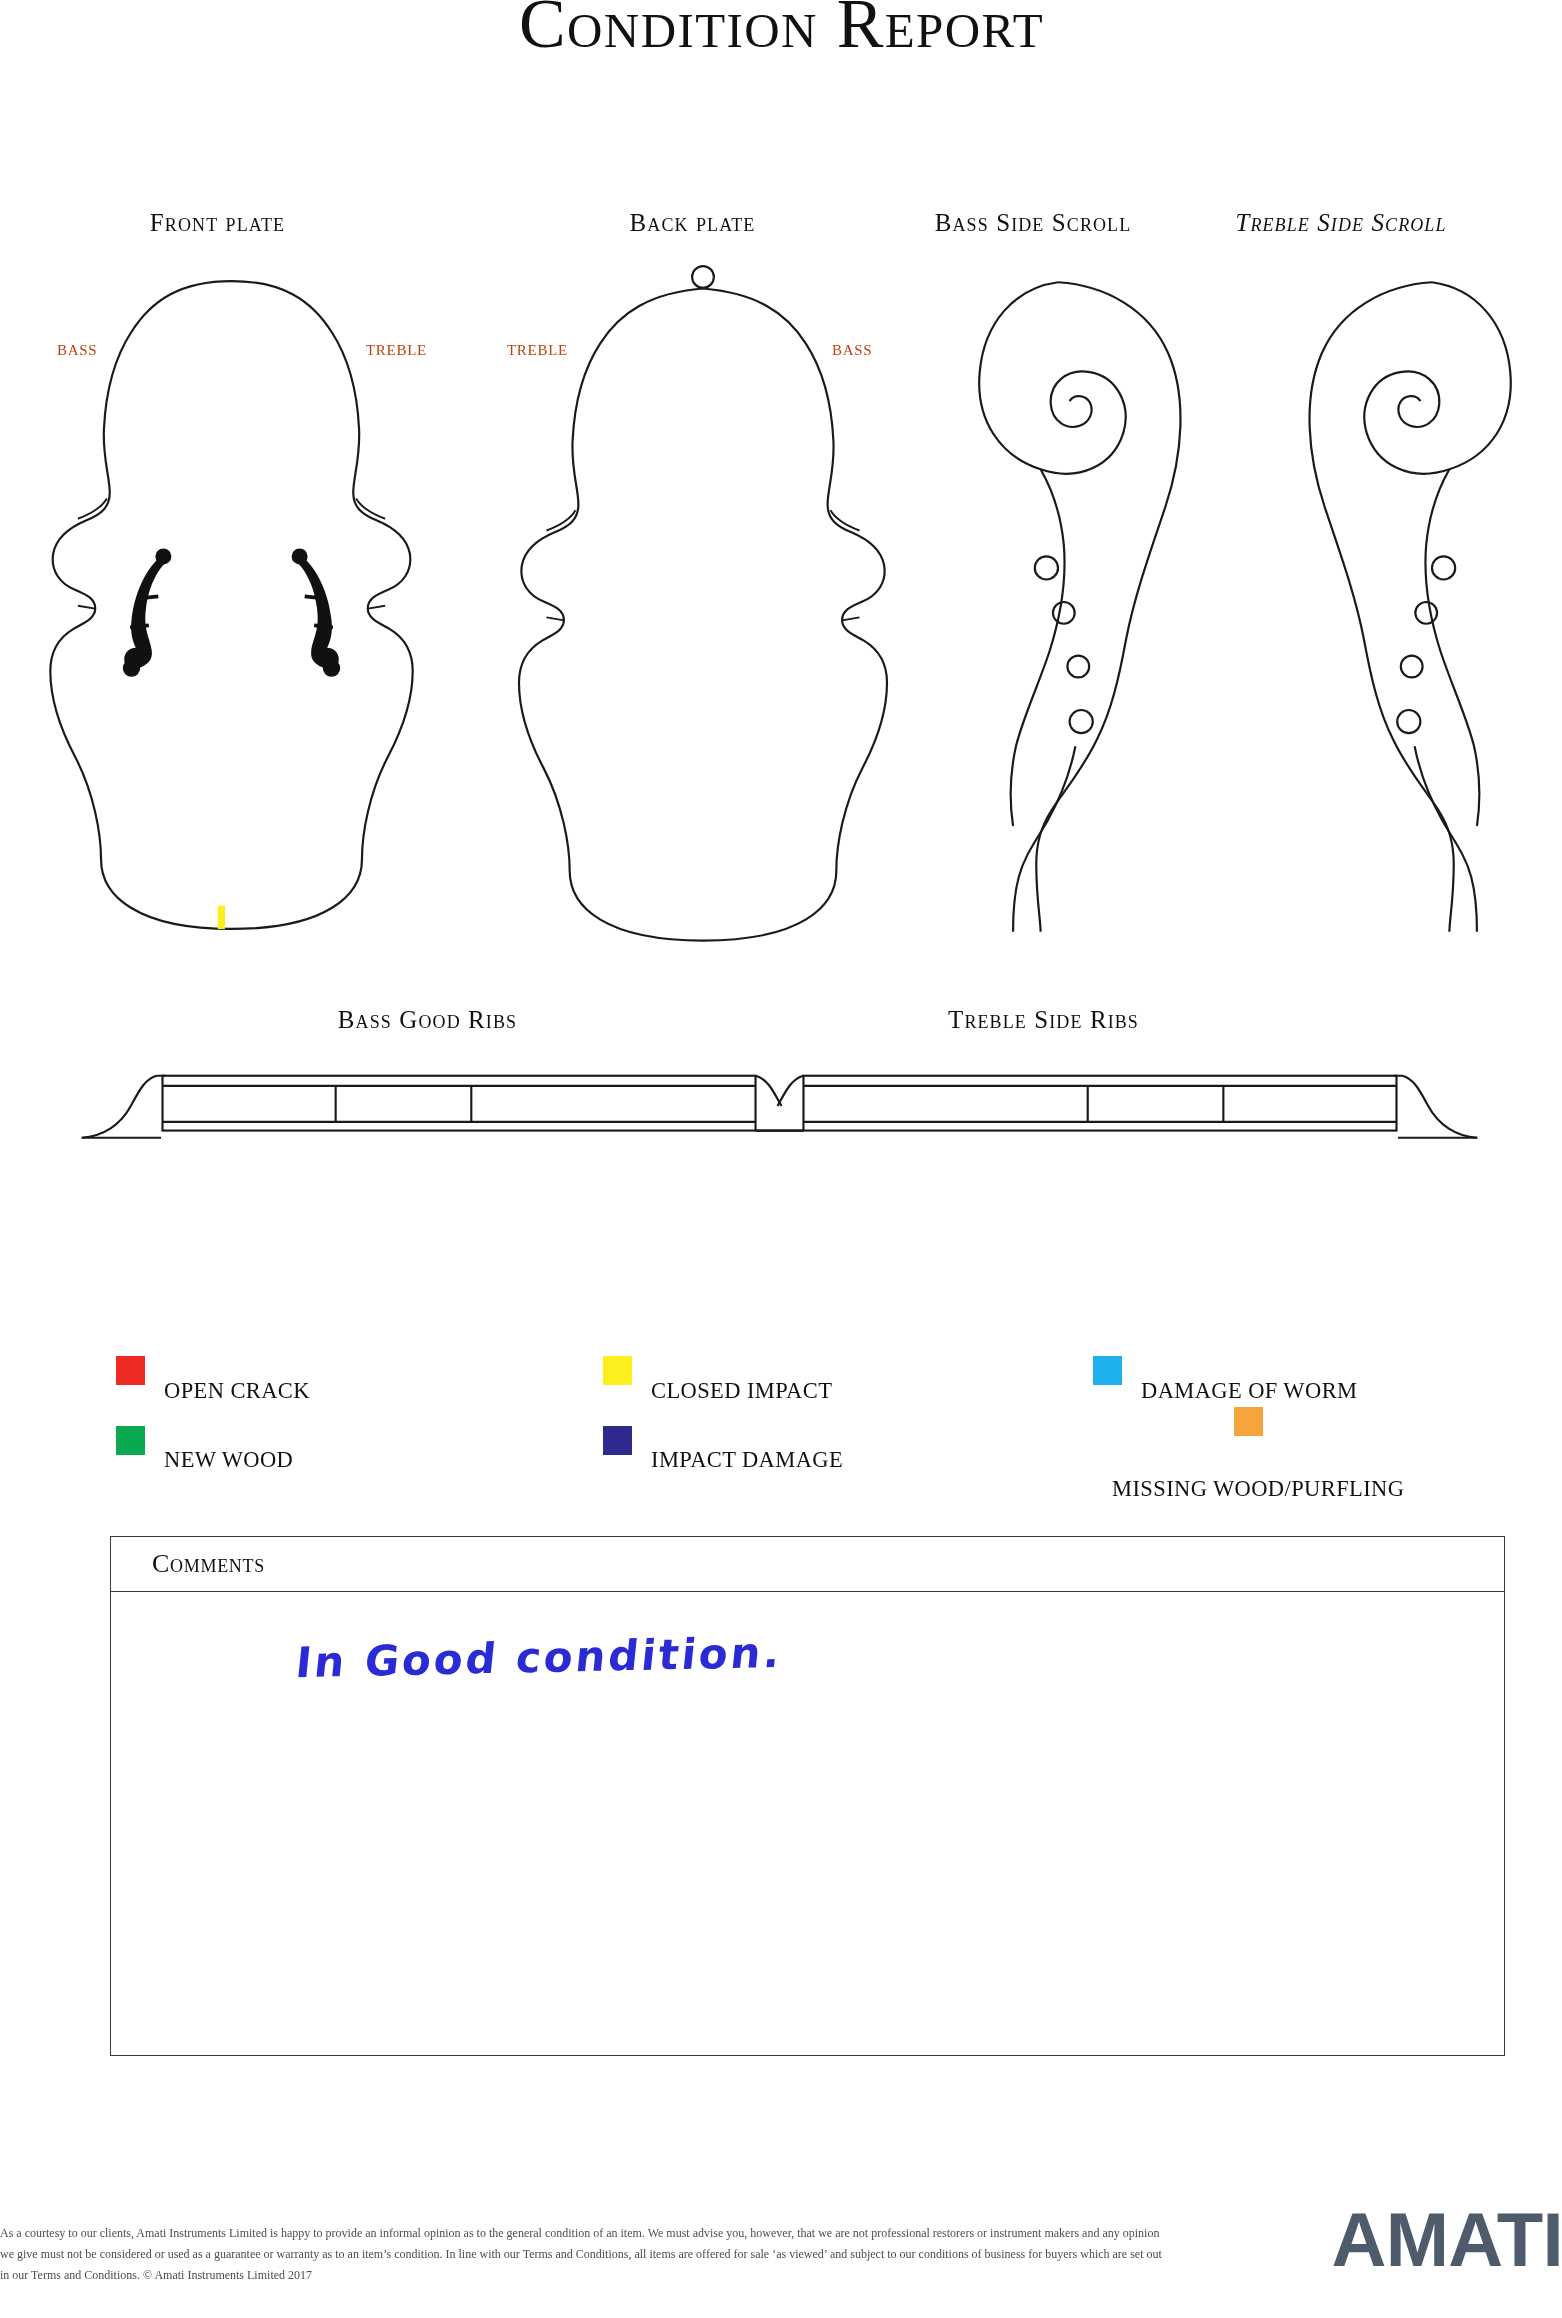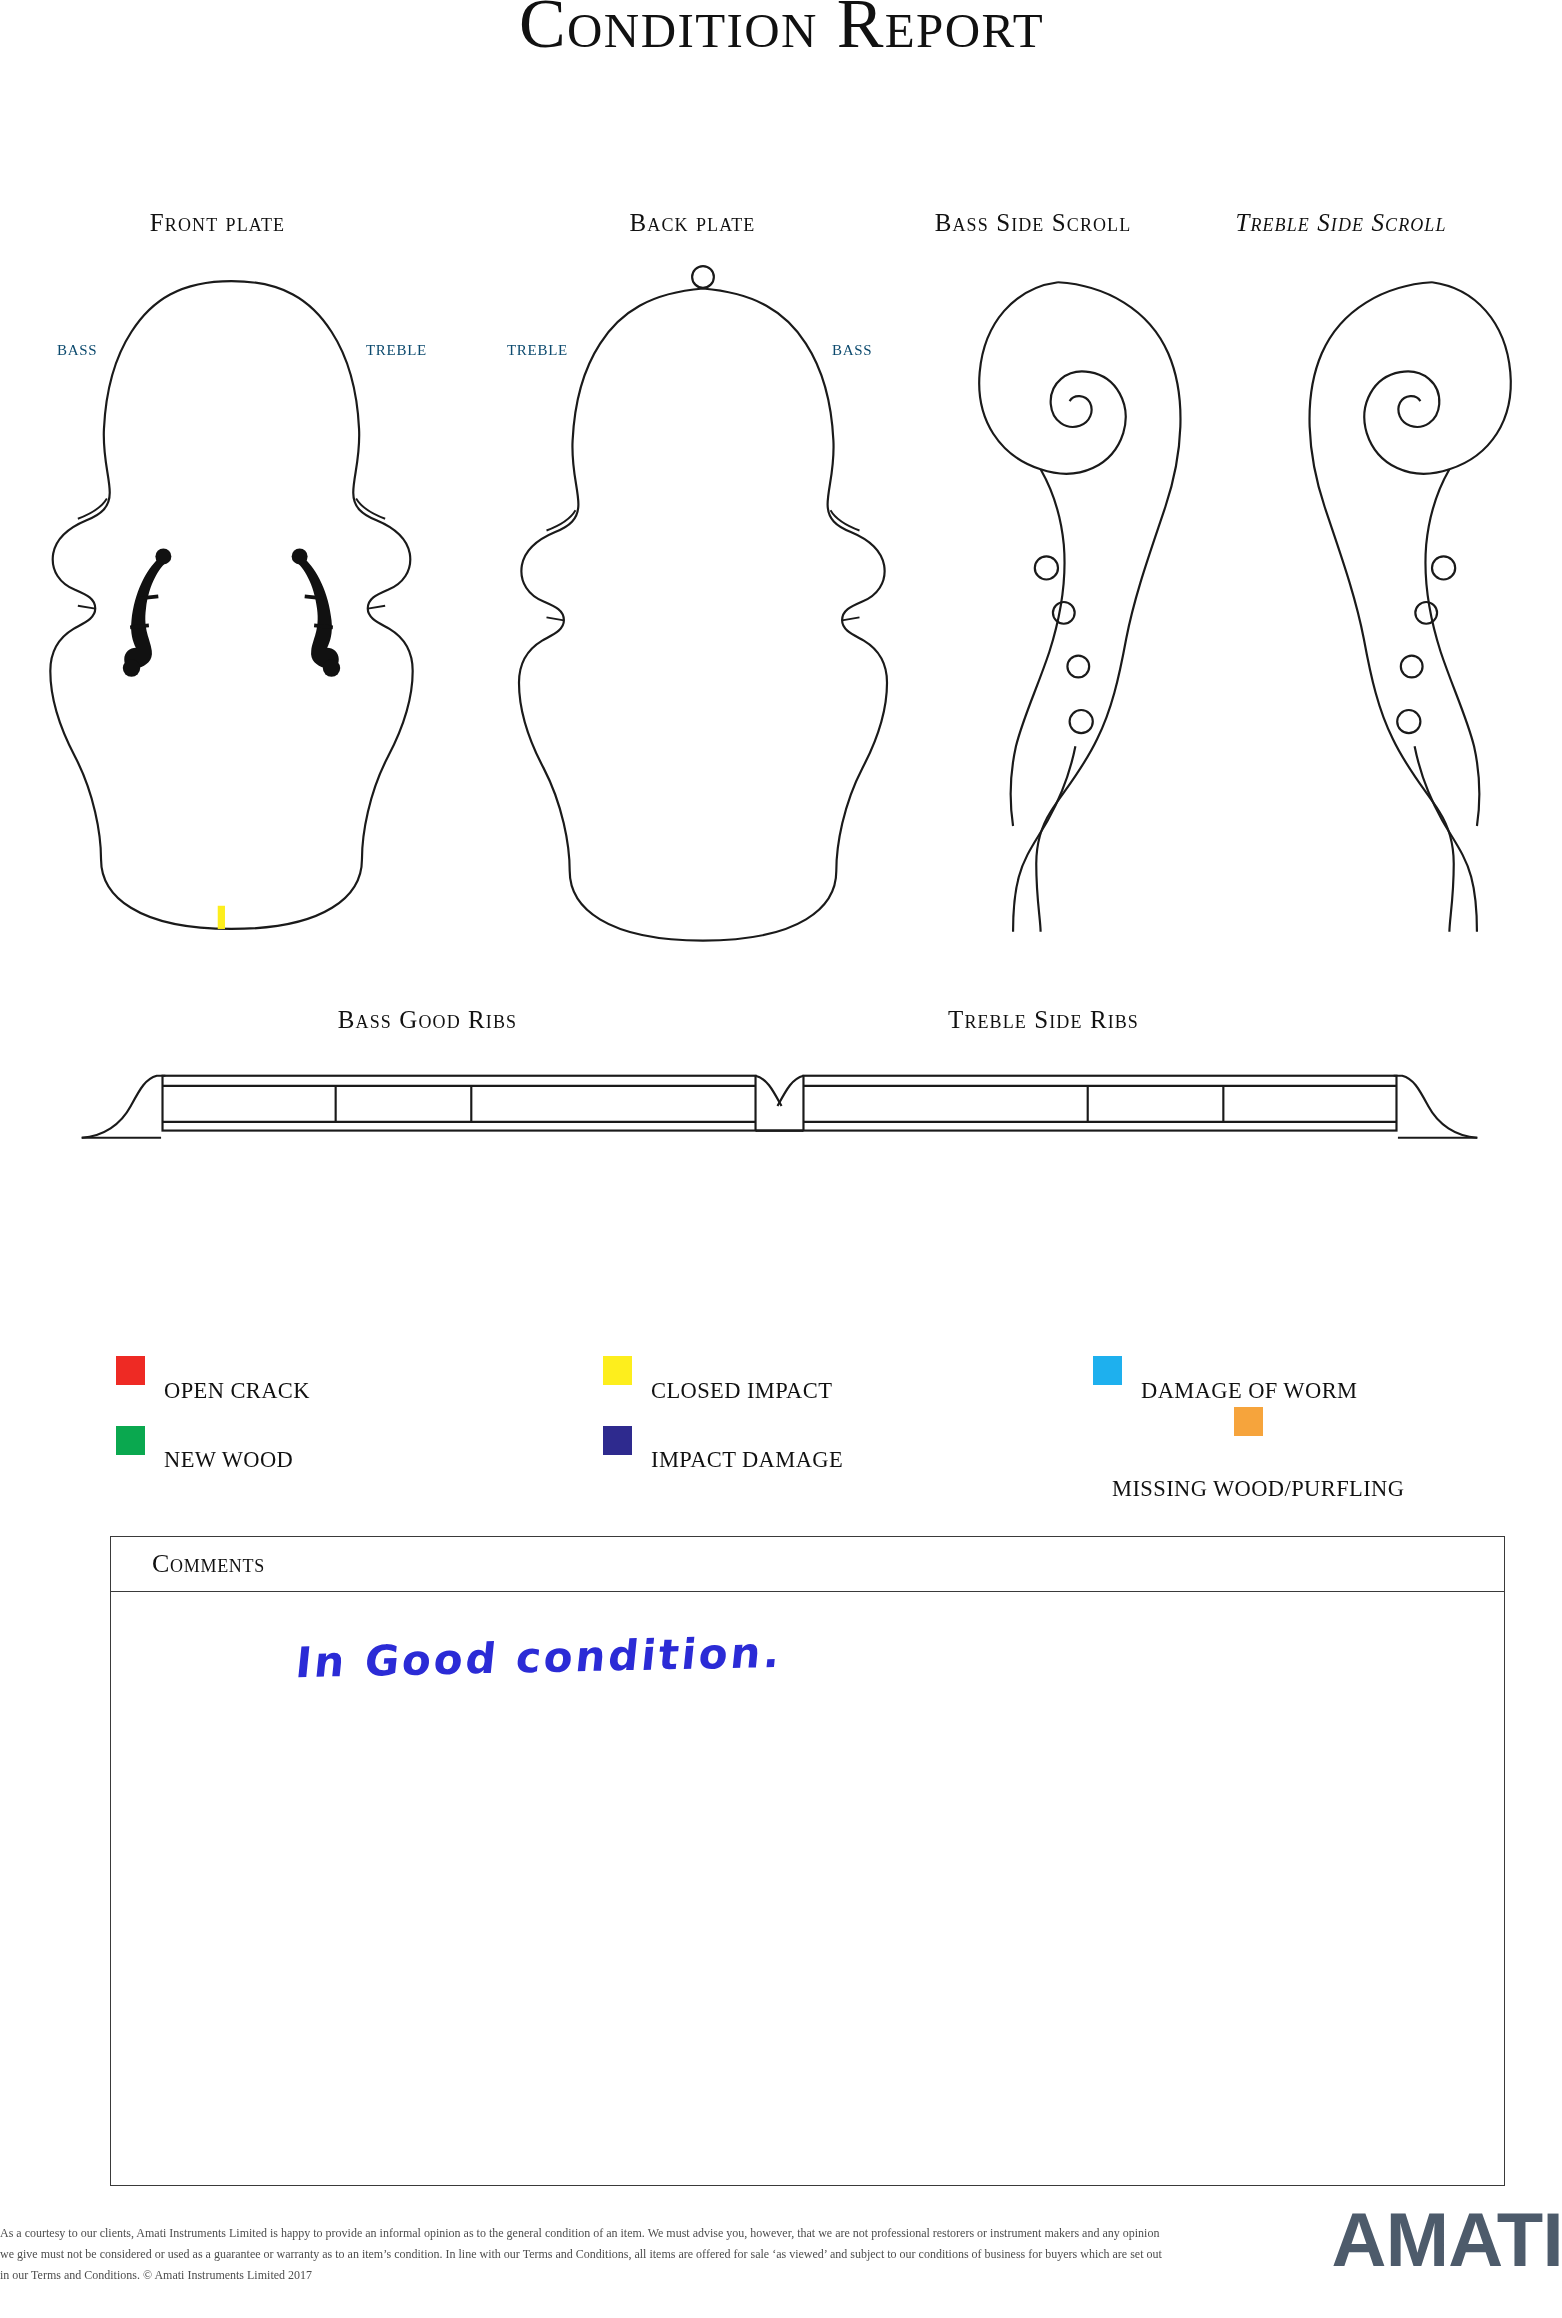--- a/index.html
+++ b/index.html
@@ -35,21 +35,21 @@
     white-space:nowrap;
     text-align:center;
   }
 
   .sidelabel {
     position:absolute;
     font-family:"Liberation Serif", serif;
     font-variant:small-caps;
     font-size:15px;
     letter-spacing:0.7px;
-    color:#0c4a6e;
+    color:#c2410c;
     white-space:nowrap;
   }
 
   
   .diagram { position:absolute; }
 
   
   .legend { position:absolute; left:0; top:1326px; width:1563px; height:130px; }
   .legend-item { position:absolute; display:flex; align-items:center; }
   .swatch { width:29px; height:29px; display:block; }
@@ -60,21 +60,21 @@
     font-size:22.5px;
     letter-spacing:0.4px;
     color:#111;
     white-space:nowrap;
     margin-top:40px;
   }
 
   
   .comments-box {
     position:absolute; left:110px; top:1536px;
-    width:1395px; height:650px;
+    width:1395px; height:520px;
     border:1.4px solid #3a3a3a;
     box-sizing:border-box;
   }
   .comments-header {
     position:absolute; left:0; top:0; width:100%; height:55px;
     border-bottom:1.4px solid #3a3a3a;
     box-sizing:border-box;
   }
   .comments-title {
     position:absolute; left:41px; top:12.3px;

